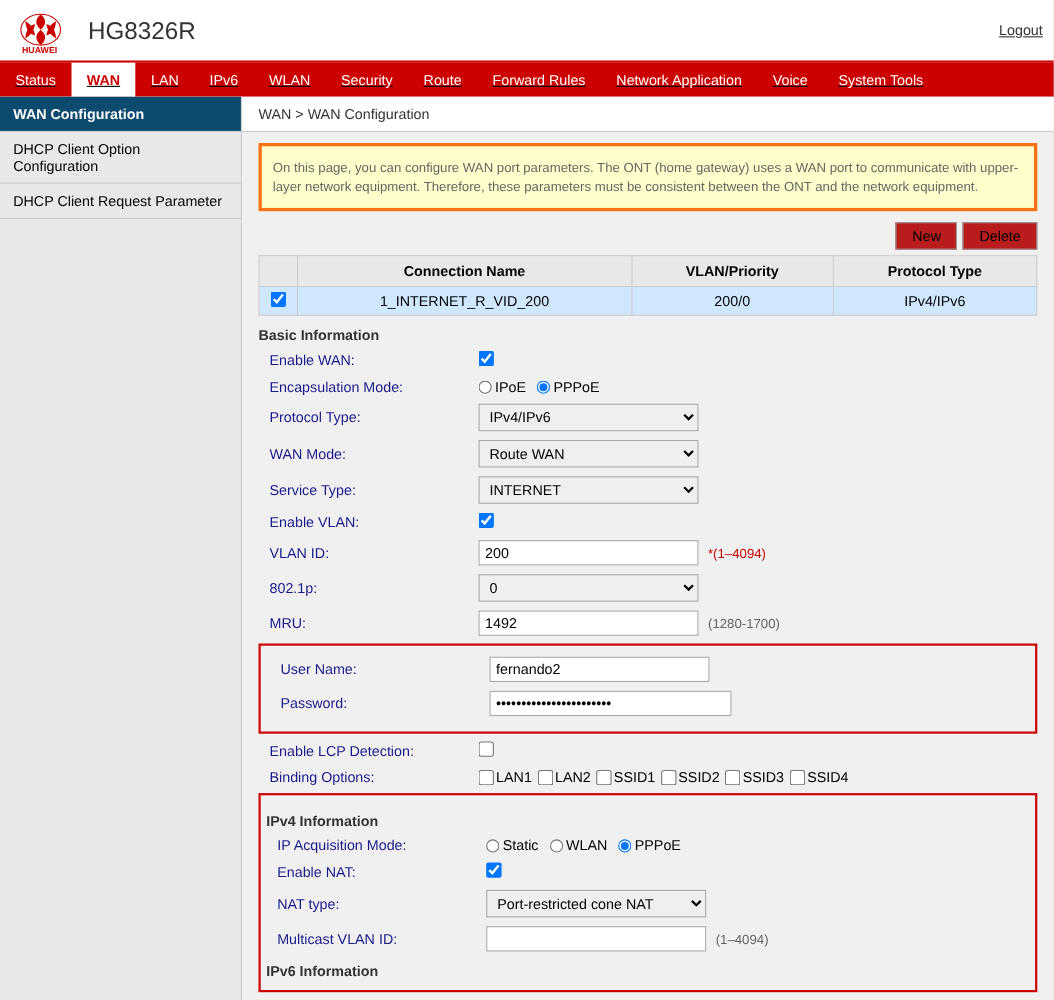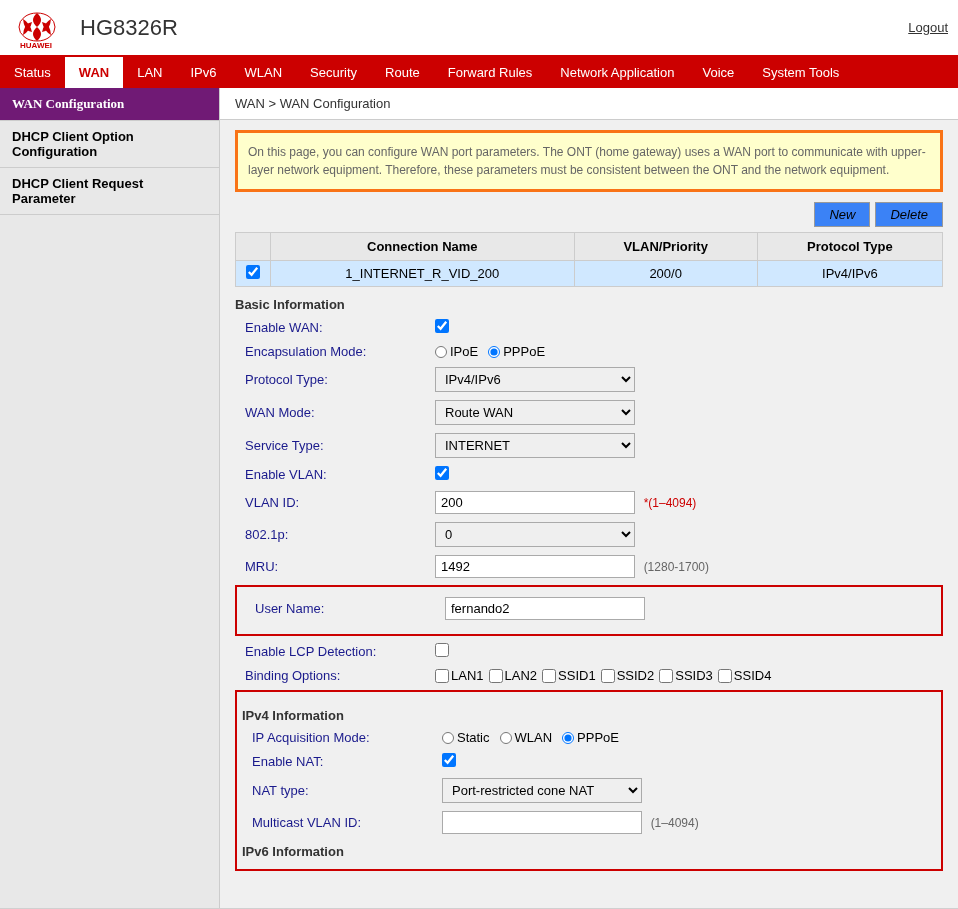--- a/index.html
+++ b/index.html
@@ -6,39 +6,39 @@
     body { font-family: Arial, sans-serif; font-size: 13px; background: #d0d0d0; }
 
     
     #header { background: white; display: flex; align-items: center; padding: 5px 10px; border-bottom: 2px solid #cc0000; }
     #logo-area { display: flex; align-items: center; margin-right: 20px; }
     #logo-icon { width: 55px; height: 45px; }
     #app-title { font-size: 22px; font-weight: normal; color: #333; margin-left: 15px; }
     #logout-btn { margin-left: auto; background: none; border: none; color: #333; cursor: pointer; font-size: 13px; text-decoration: underline; }
 
     
-    #navbar { background: #cc0000; display: flex; align-items: center; padding: 0; }
+    #navbar { background: #cc0000; display: flex; align-items: center; padding: 0; text-decoration: underline; }
     .nav-item { color: white; padding: 8px 14px; cursor: pointer; font-size: 13px; text-decoration: none; }
     .nav-item.active { background: #ffffff; color: #cc0000; font-weight: bold; }
 
     
     #layout { display: flex; min-height: 820px; background: #f0f0f0; }
     #sidebar { width: 220px; background: #e8e8e8; border-right: 1px solid #ccc; }
-    .sidebar-item { padding: 8px 12px; cursor: pointer; font-size: 13px; border-bottom: 1px solid #ccc; font-weight: bold; }
-    .sidebar-item.active { background: #701a75; color: white; font-weight: bold; font-family: Liberation Serif, serif; }
+    .sidebar-item { padding: 8px 12px; cursor: pointer; font-size: 13px; border-bottom: 1px solid #ccc; }
+    .sidebar-item.active { background: #0c4a6e; color: white; font-weight: bold; }
 
     
     #main { flex: 1; padding: 0; }
     #breadcrumb { background: white; padding: 8px 15px; border-bottom: 1px solid #ccc; font-size: 13px; color: #333; }
     #info-box { background: #ffffcc; border: 3px solid #f97316; margin: 10px 15px; padding: 10px; font-size: 12px; color: #666; line-height: 1.5; }
 
     
     #table-area { margin: 0 15px; }
     #action-btns { display: flex; justify-content: flex-end; margin-bottom: 5px; gap: 5px; }
-    .action-btn { padding: 4px 14px; font-size: 13px; cursor: pointer; border: 1px solid #999; background: #3b82f6; font-style: italic; }
+    .action-btn { padding: 4px 14px; font-size: 13px; cursor: pointer; border: 1px solid #999; background: #b91c1c; }
 
     #wan-table { width: 100%; border-collapse: collapse; border: 1px solid #ccc; }
     #wan-table th { background: #e8e8e8; padding: 6px 10px; text-align: center; border: 1px solid #ccc; font-size: 13px; }
     #wan-table td { padding: 4px 10px; text-align: center; border: 1px solid #ccc; font-size: 13px; }
     #wan-table tr.selected td { background: #d0e8ff; }
 
     
     #form-area { margin: 10px 15px; }
     .section-title { font-weight: bold; font-size: 13px; color: #333; margin: 8px 0 5px 0; }
     .form-row { display: flex; align-items: center; margin-bottom: 4px; padding: 2px 0; }
@@ -227,20 +227,26 @@
         </div>
       </div>
 
       <div class="highlighted-section">
         <div class="form-row">
           <span class="form-label">User Name:</span>
           <div class="form-control">
             <input type="text" class="form-input" value="fernando2" style="">
           </div>
         </div>
+        <div class="form-row">
+          <span class="form-label">Password:</span>
+          <div class="form-control">
+            <input type="password" class="form-input" value="password123456789012345" style="width: 220px;">
+          </div>
+        </div>
       </div>
 
       <div class="form-row">
         <span class="form-label">Enable LCP Detection:</span>
         <div class="form-control">
           <input type="checkbox" style="">
         </div>
       </div>
 
       <div class="form-row">

